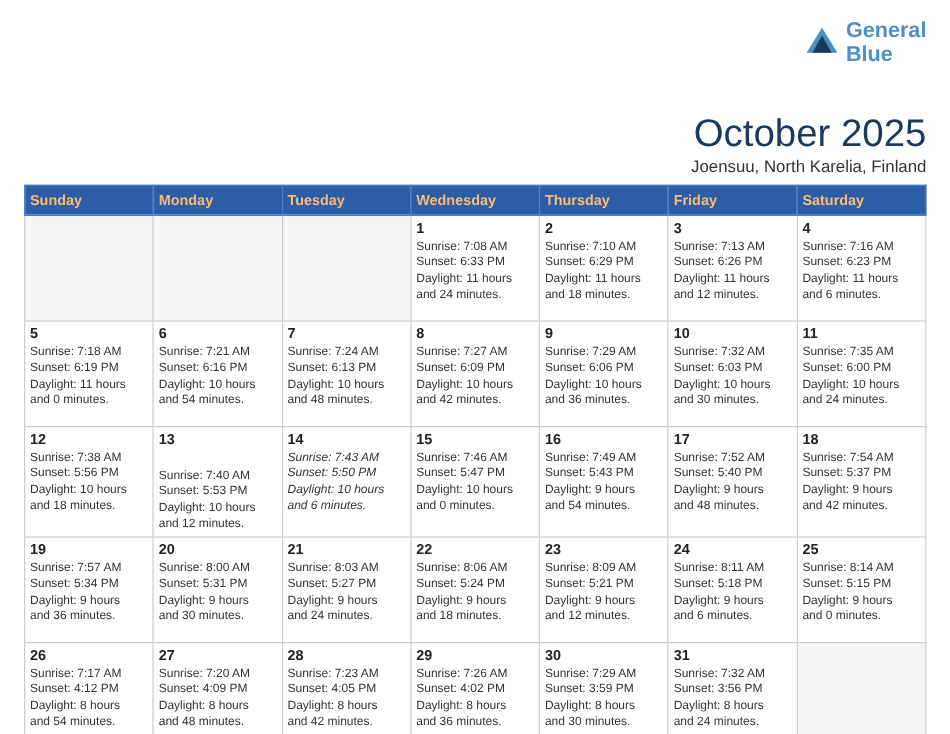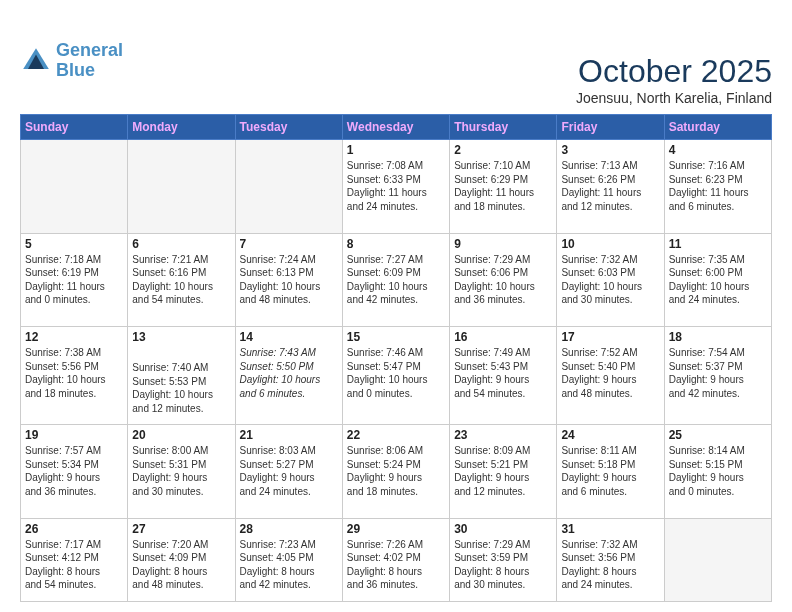--- a/index.html
+++ b/index.html
@@ -13,22 +13,23 @@
     .page {
       width: 792px;
       height: 612px;
       padding: 16px 20px 10px 20px;
       display: flex;
       flex-direction: column;
     }
     .header {
       display: flex;
       justify-content: space-between;
-      align-items: center;
+      align-items: flex-end;
       margin-bottom: 8px;
+      flex-direction: column;
     }
     .logo {
       display: flex;
       align-items: center;
     }
     .logo-text {
       font-size: 18px;
       font-weight: bold;
       color: #1a3a5c;
       line-height: 1.1;
@@ -56,21 +57,21 @@
     }
     .calendar {
       flex: 1;
       border: 1px solid #ccc;
       border-collapse: collapse;
       width: 100%;
       table-layout: fixed;
     }
     .calendar th {
       background: #2b5ea7;
-      color: #f0abfc;
+      color: #fdba74;
       font-size: 12px;
       font-weight: bold;
       padding: 5px 4px;
       border: 1px solid #4a7cc7;
       text-align: left;
     }
     .calendar td {
       border: 1px solid #ccc;
       vertical-align: top;
       padding: 3px 4px;

